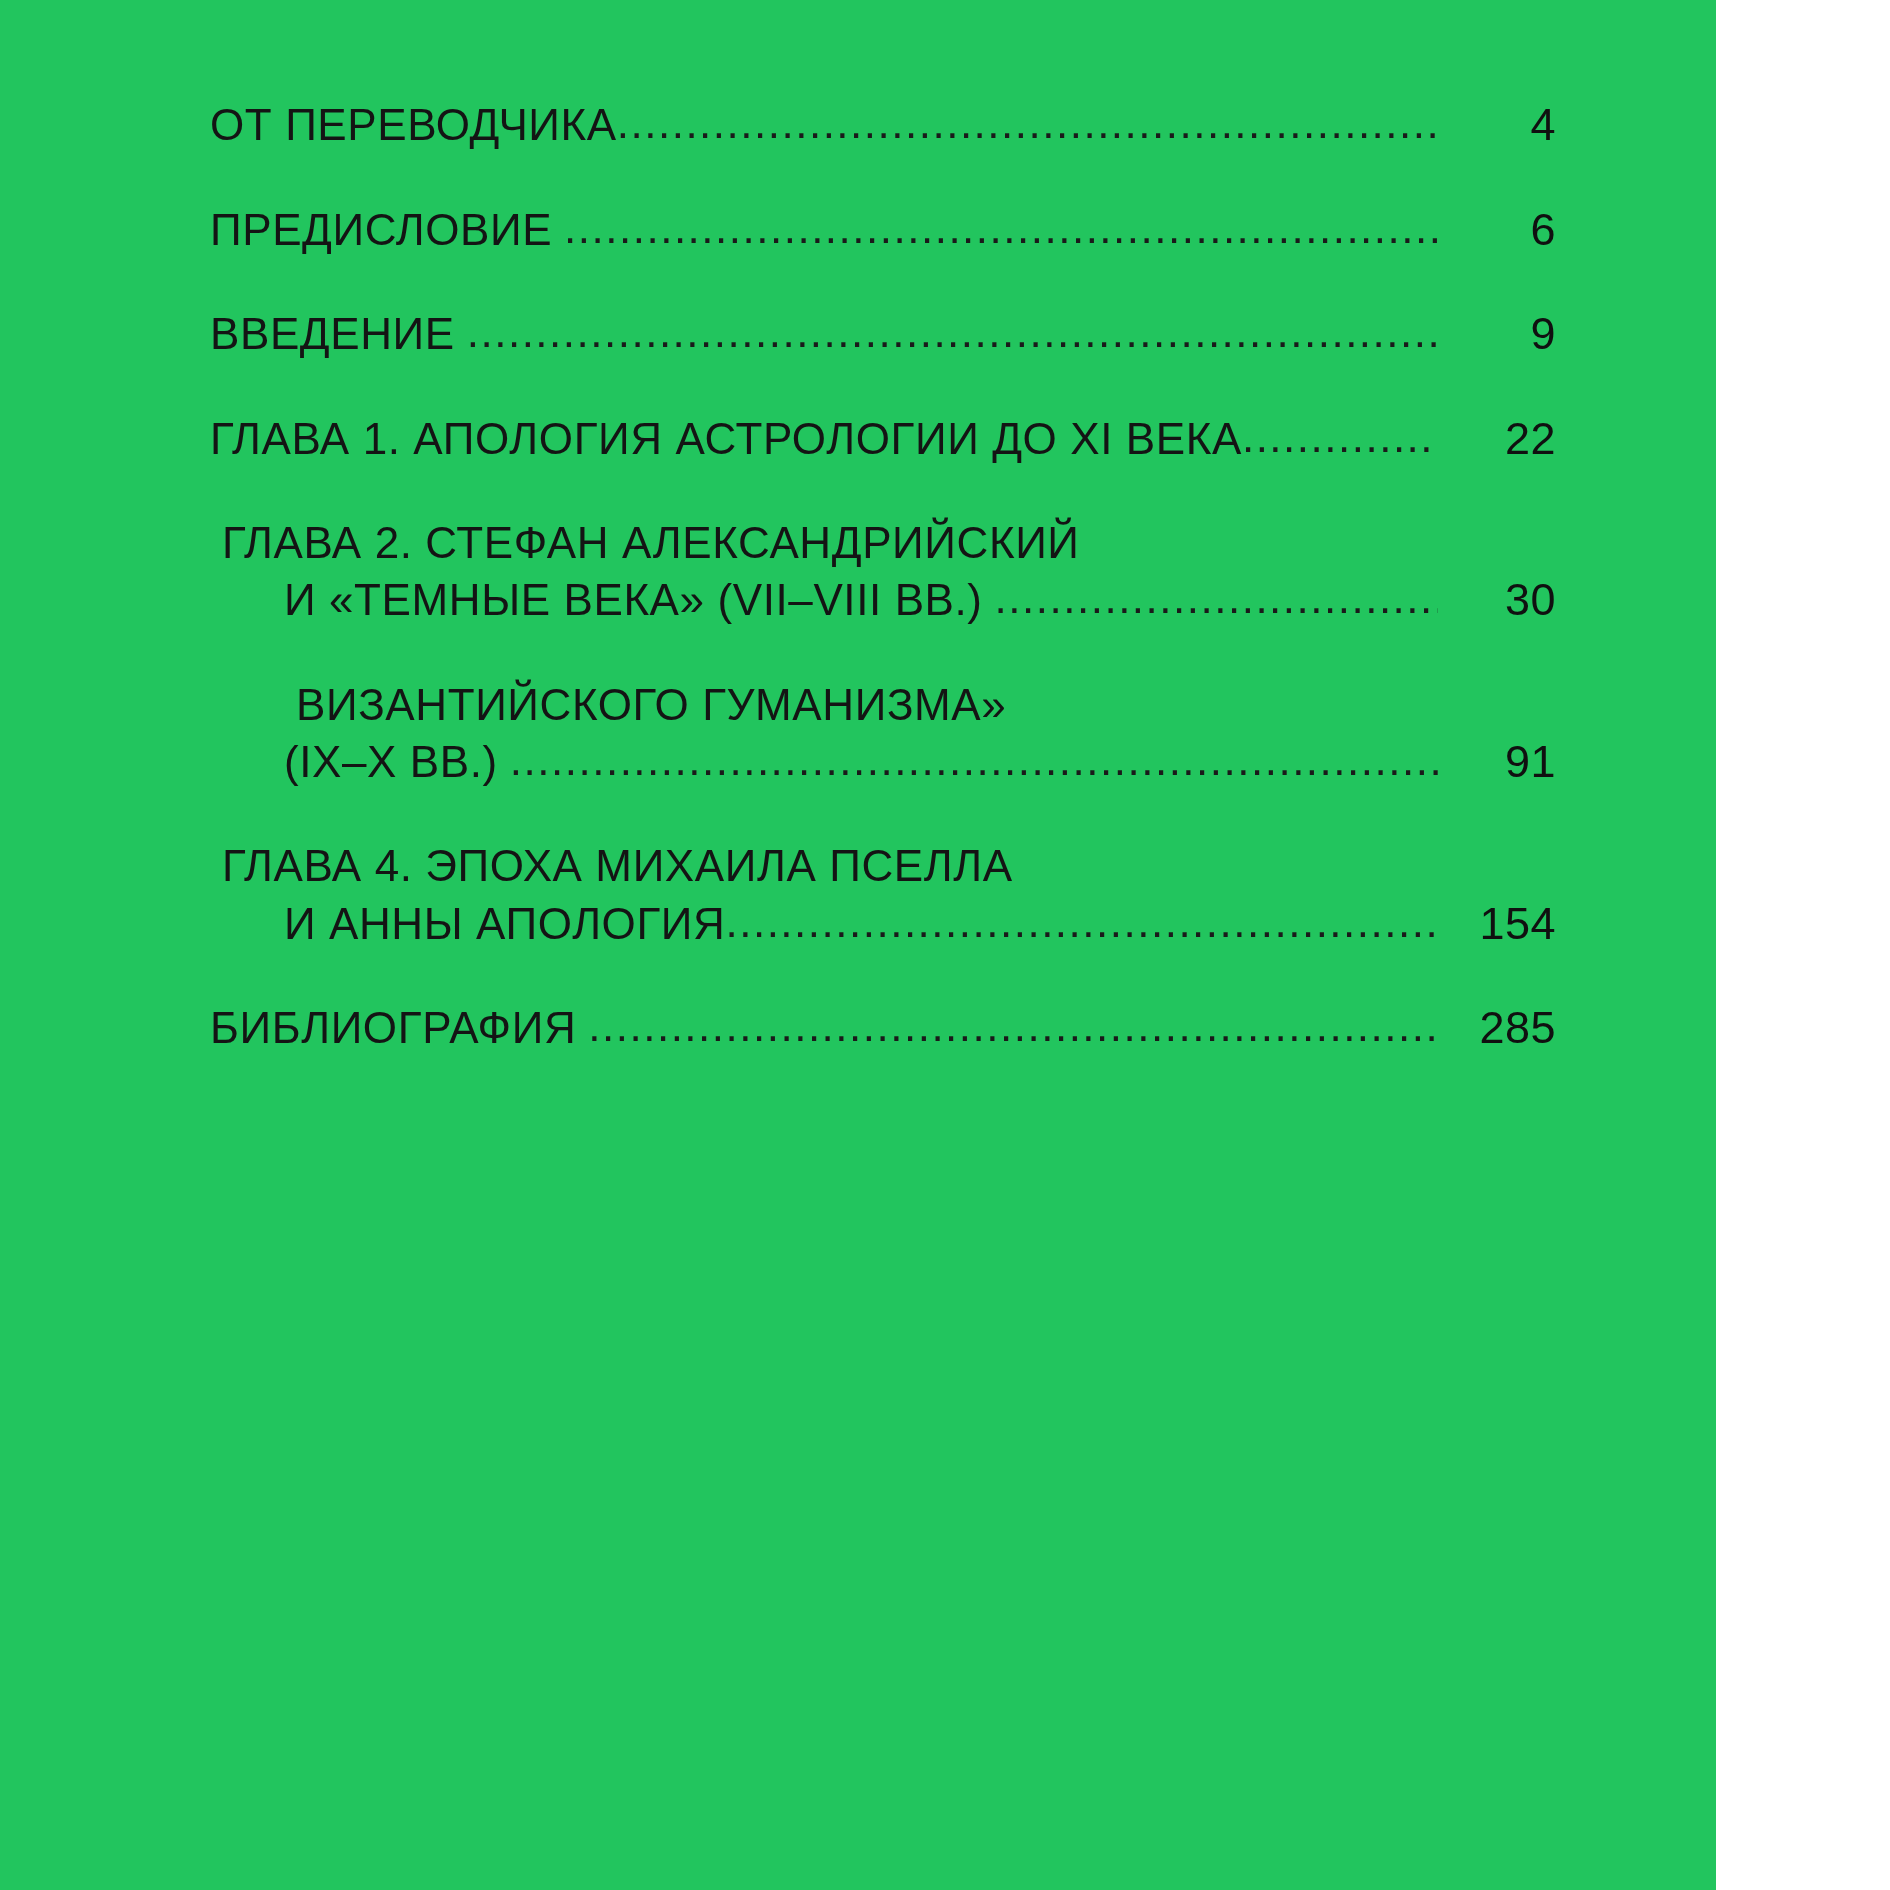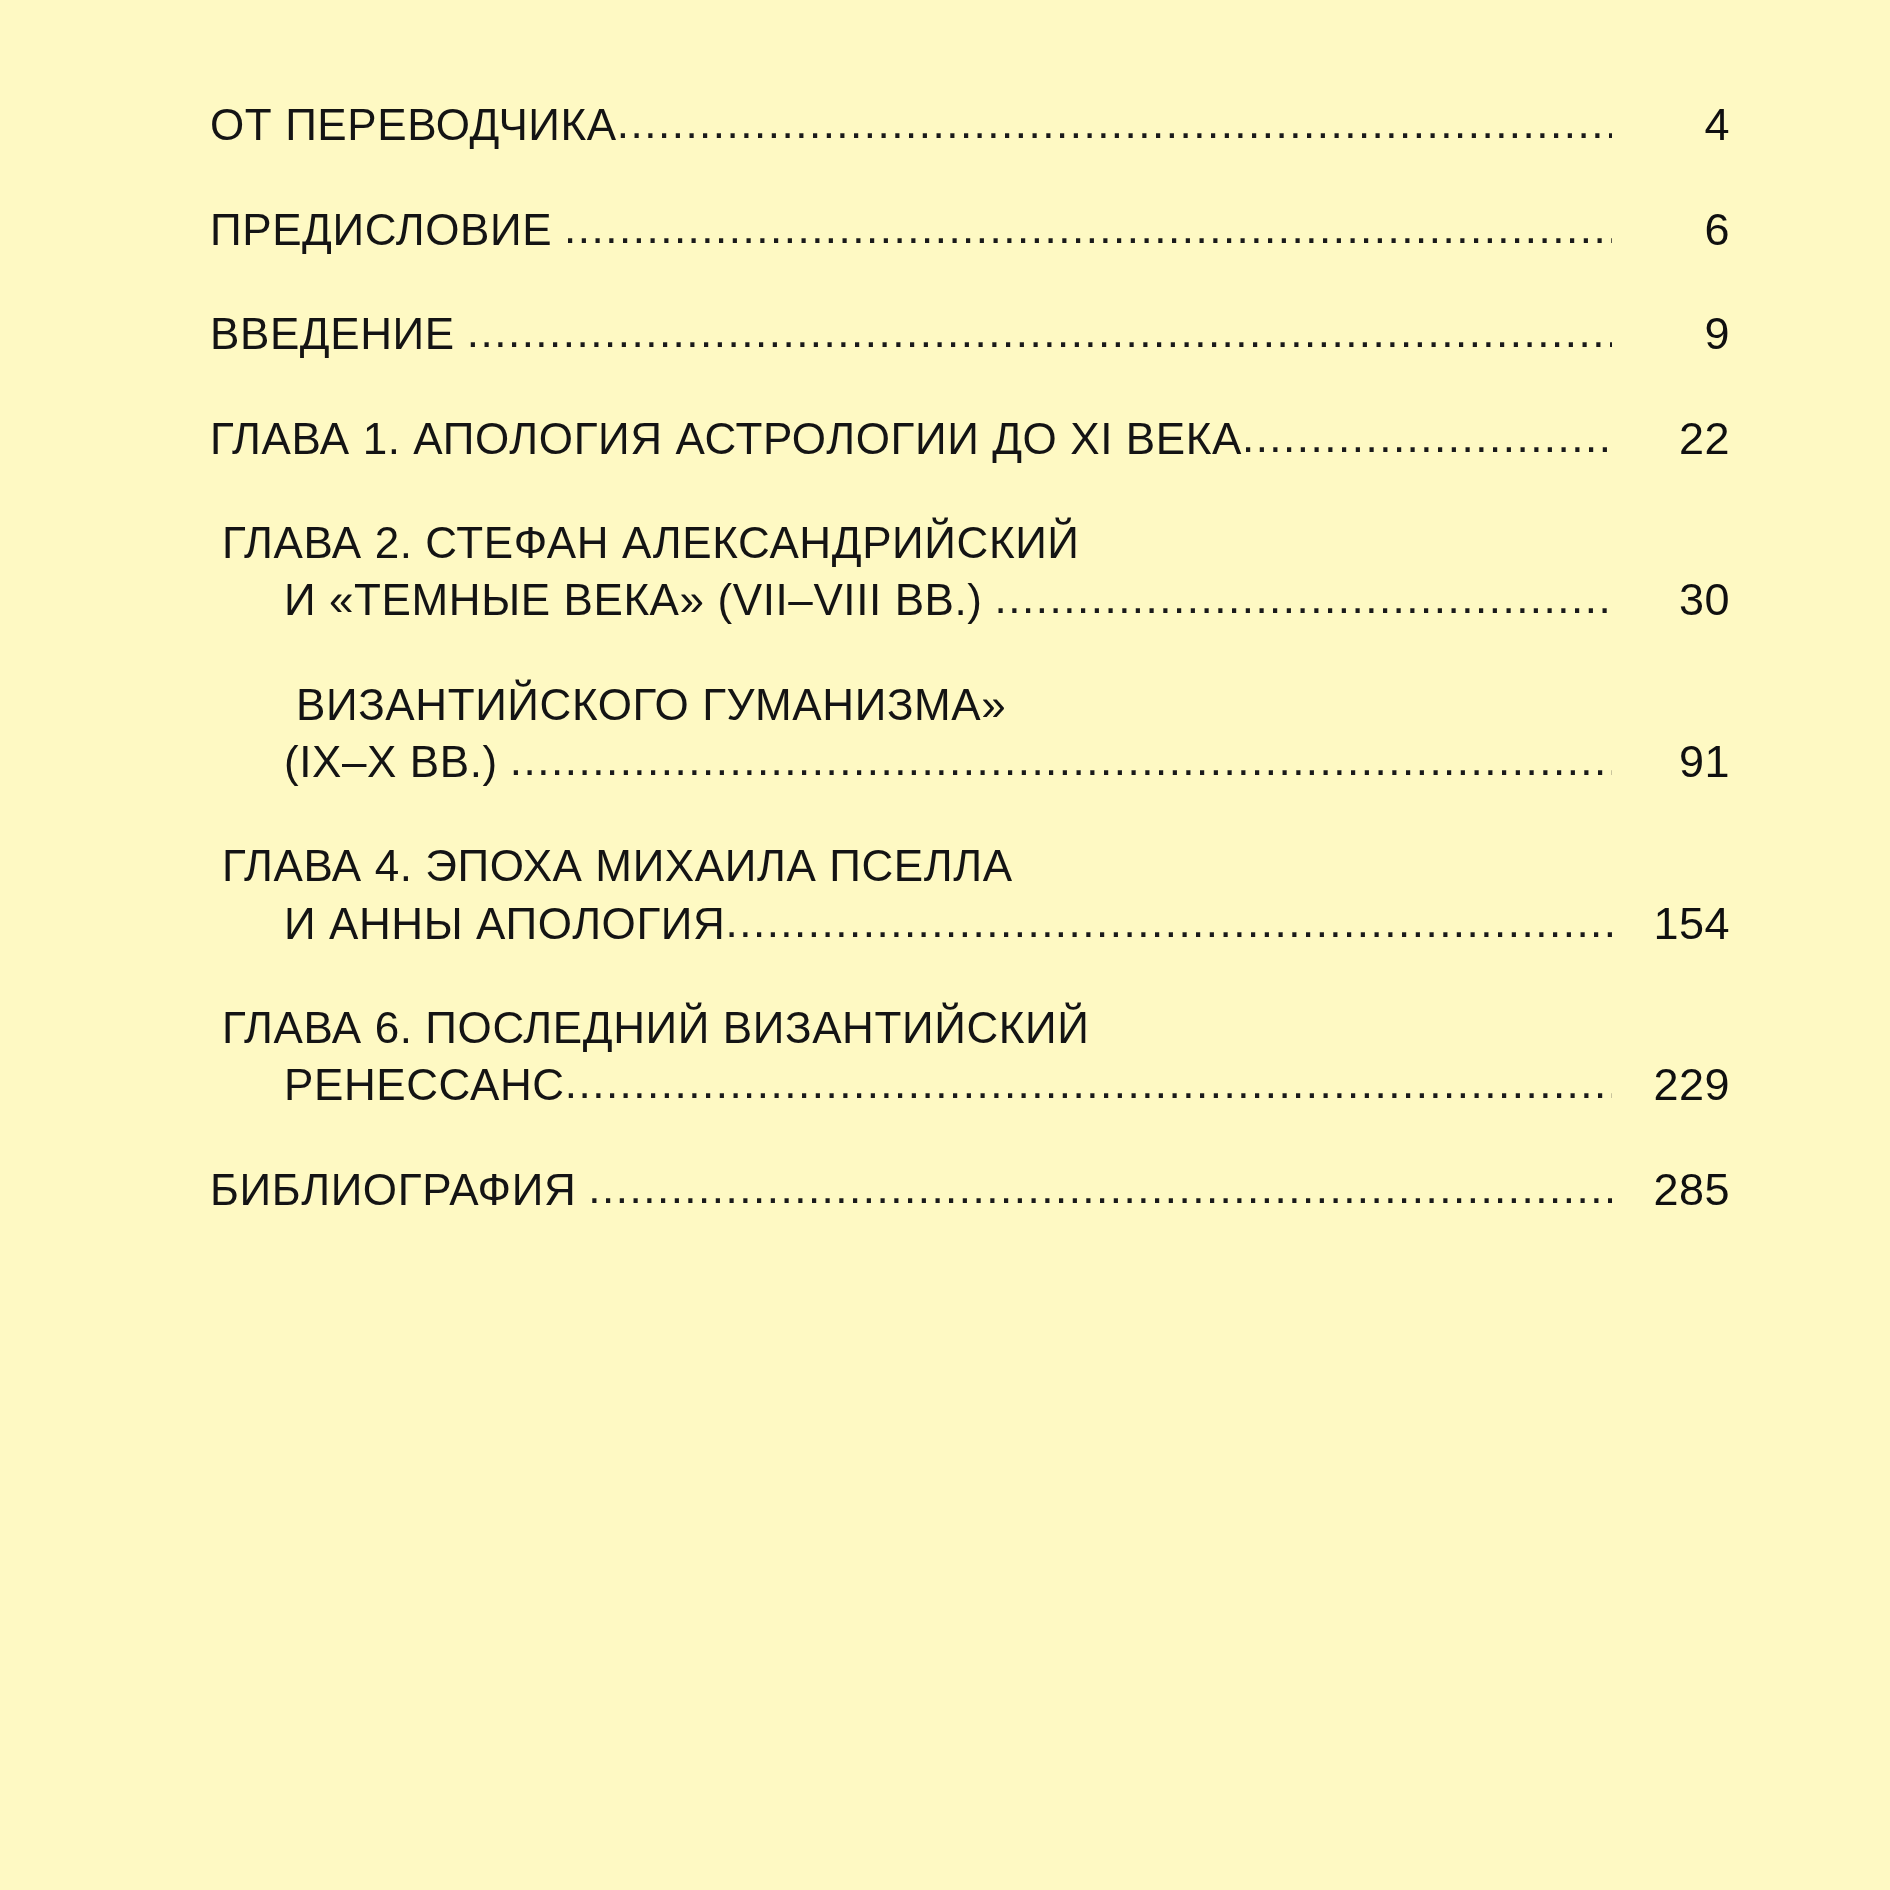--- a/index.html
+++ b/index.html
@@ -11,23 +11,23 @@
     width: 1890px;
     height: 1890px;
     background: #ffffff;
     font-family: "Liberation Sans", sans-serif;
     -webkit-font-smoothing: antialiased;
     overflow: hidden;
   }
 
   .page {
     position: relative;
-    width: 1890px;
+    width: 1716px;
     height: 1890px;
-    background: #fef9c3;
+    background: #22c55e;
     box-sizing: border-box;
     padding: 96px 160px 6px 210px;
   }
 
   .toc {
     display: block;
   }
 
   .toc-entry {
     margin-bottom: 46px;
@@ -154,30 +154,20 @@
         <span class="label">ГЛАВА 4. ЭПОХА МИХАИЛА ПСЕЛЛА</span>
       </div>
       <div class="row">
         <span class="label indent">И АННЫ АПОЛОГИЯ</span>
         <span class="leaders"></span>
         <span class="page-num">154</span>
       </div>
     </div>
 
 
-    <div class="toc-entry">
-      <div class="row no-leaders">
-        <span class="label">ГЛАВА 6. ПОСЛЕДНИЙ ВИЗАНТИЙСКИЙ</span>
-      </div>
-      <div class="row">
-        <span class="label indent">РЕНЕССАНС</span>
-        <span class="leaders"></span>
-        <span class="page-num">229</span>
-      </div>
-    </div>
 
     <div class="toc-entry">
       <div class="row">
         <span class="label">БИБЛИОГРАФИЯ</span>
         <span class="leaders gap-pre"></span>
         <span class="page-num">285</span>
       </div>
     </div>
 
   </div>

